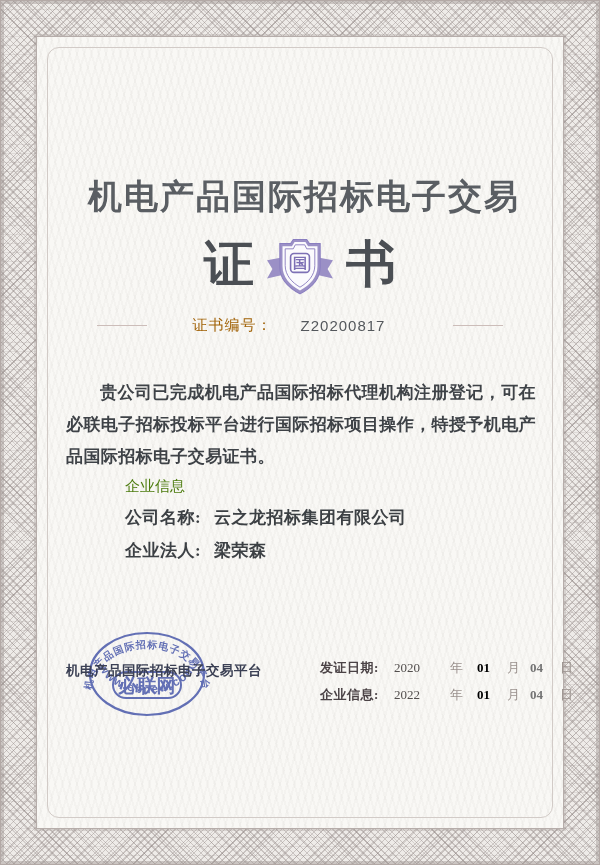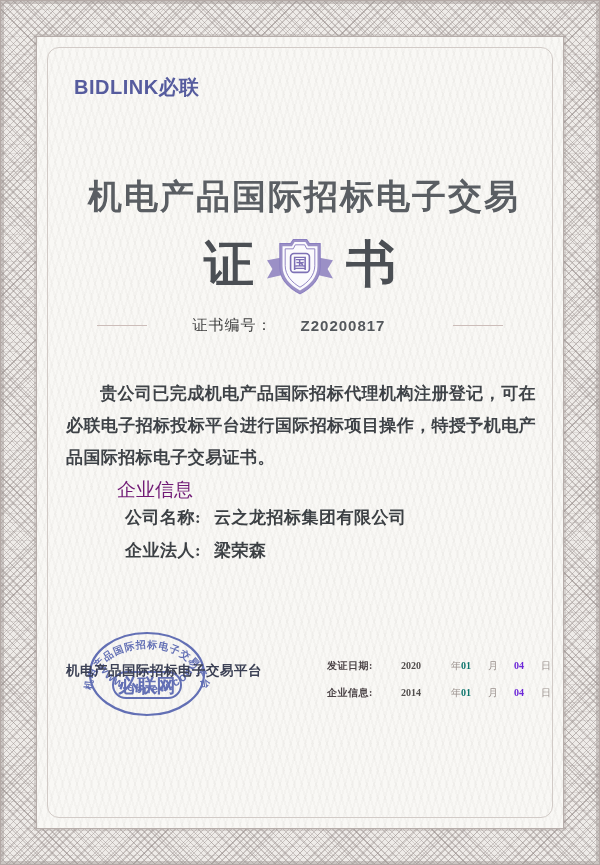--- a/index.html
+++ b/index.html
@@ -37,68 +37,67 @@
     justify-content:center;align-items:center;}
   .certword{font-size:50px;font-weight:bold;color:#4b4f54;line-height:1;}
   .emblem{width:74px;height:62px;margin:6px 9px 0 9px;}
 
   
   .certno-row{position:absolute;left:0;top:316px;width:100%;display:flex;
     justify-content:center;align-items:center;font-size:15px;}
   .certno-line{width:50px;height:1px;background:#ccbdb9;}
   .certno-line.left{margin-right:46px;}
   .certno-line.right{margin-left:68px;}
-  .certno-label{color:#404040;letter-spacing:1px;}
-  .certno-value{color:#54585c;font-weight:700;margin-left:28px;letter-spacing:1px;}
+  .certno-label{color:#a16207;letter-spacing:1px;}
+  .certno-value{color:#54585c;font-weight:400;margin-left:28px;letter-spacing:1px;}
 
   
   .body-text{position:absolute;left:66px;top:378px;width:470px;
-    font-family:Liberation Sans, sans-serif;font-weight:bold;
+    font-family:Liberation Mono, monospace;font-weight:bold;
     font-size:17px;line-height:32px;color:#3e4247;text-align:justify;
     text-indent:2em;letter-spacing:.4px;}
 
   
-  .company-section-title{position:absolute;left:117px;top:477px;font-size:19px;
-    color:#701a75;font-family:"Liberation Serif","DejaVu Serif",serif;}
+  .company-section-title{position:absolute;left:125px;top:477px;font-size:15px;
+    color:#4d7c0f;font-family:"Liberation Serif","DejaVu Serif",serif;}
   .info-row{position:absolute;left:125px;font-family:"Liberation Serif","DejaVu Serif",serif;
     font-weight:bold;font-size:17px;color:#3c4044;letter-spacing:.5px;}
   .info-row .label{margin-right:8px;}
   .row-company{top:506px;}
   .row-legal{top:539px;}
 
   
   .seal-svg{position:absolute;left:58px;top:610px;width:185px;height:140px;opacity:.82;}
   .issuer-lines{position:absolute;left:66px;top:659px;
     font-family:"Liberation Serif","DejaVu Serif",serif;font-weight:bold;
     font-size:13.5px;color:#3b4054;letter-spacing:.5px;line-height:24px;}
 
   
-  .dates{position:absolute;left:327px;top:659px;
-    font-family:"Liberation Serif","DejaVu Serif",serif;font-size:10px;}
+  .dates{position:absolute;left:320px;top:659px;
+    font-family:"Liberation Serif","DejaVu Serif",serif;font-size:13px;}
   .date-row{display:flex;align-items:baseline;height:27px;}
   .date-label{font-weight:bold;color:#4b4346;width:62px;letter-spacing:.5px;}
-  .d-year{font-weight:bold;color:#524e4d;margin-left:12px;}
+  .d-year{font-weight:normal;color:#524e4d;margin-left:12px;}
   .d-unit{color:#9a918d;}
   .u-year{margin-left:30px;}
-  .d-month{font-weight:bold;color:#0f766e;}
+  .d-month{font-weight:bold;color:#000000;margin-left:14px;}
   .u-month{margin-left:17px;}
-  .d-day{font-weight:bold;color:#6d28d9;margin-left:16px;}
+  .d-day{font-weight:bold;color:#737373;margin-left:10px;}
   .u-day{margin-left:17px;}
 </style>
 </head>
 <body>
 
 <div class="certificate">
   <div class="frame"></div>
   <div class="paper"></div>
   <div class="inner-line"></div>
 
   <div class="content">
 
-    <div class="logo">BIDLINK必联</div>
 
     <div class="title">机电产品国际招标电子交易</div>
 
     <div class="certword-row">
       <span class="certword">证</span>
       <svg class="emblem" viewBox="0 0 110 92">
         <path d="M6 36 L32 31 L32 57 L6 63 L14 49 Z" fill="#9b90c6"></path>
         <path d="M104 36 L78 31 L78 57 L104 63 L96 49 Z" fill="#9b90c6"></path>
         <path d="M25 11 L41 11 L45 5 L65 5 L69 11 L85 11 L85 46 C85 64 72 77 55 86 C38 77 25 64 25 46 Z" fill="#9b90c6" stroke="#8a7ec0" stroke-width="1.5"></path>
         <path d="M29 15 L43 15 L47 9 L63 9 L67 15 L81 15 L81 45 C81 61 70 73 55 81 C40 73 29 61 29 45 Z" fill="#fbfafd"></path>
@@ -155,21 +154,21 @@
         <span class="date-label">发证日期:</span>
         <span class="d-year">2020</span>
         <span class="d-unit u-year">年</span>
         <span class="d-month">01</span>
         <span class="d-unit u-month">月</span>
         <span class="d-day">04</span>
         <span class="d-unit u-day">日</span>
       </div>
       <div class="date-row">
         <span class="date-label">企业信息:</span>
-        <span class="d-year">2014</span>
+        <span class="d-year">2022</span>
         <span class="d-unit u-year">年</span>
         <span class="d-month">01</span>
         <span class="d-unit u-month">月</span>
         <span class="d-day">04</span>
         <span class="d-unit u-day">日</span>
       </div>
     </div>
 
   </div>
 </div>

